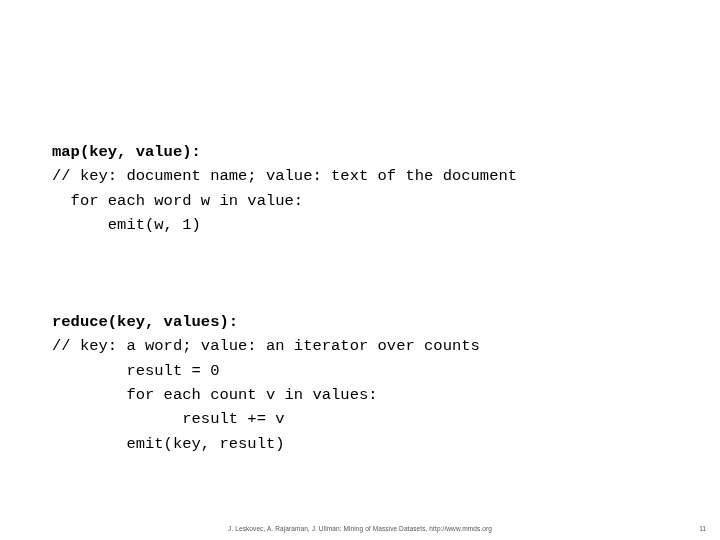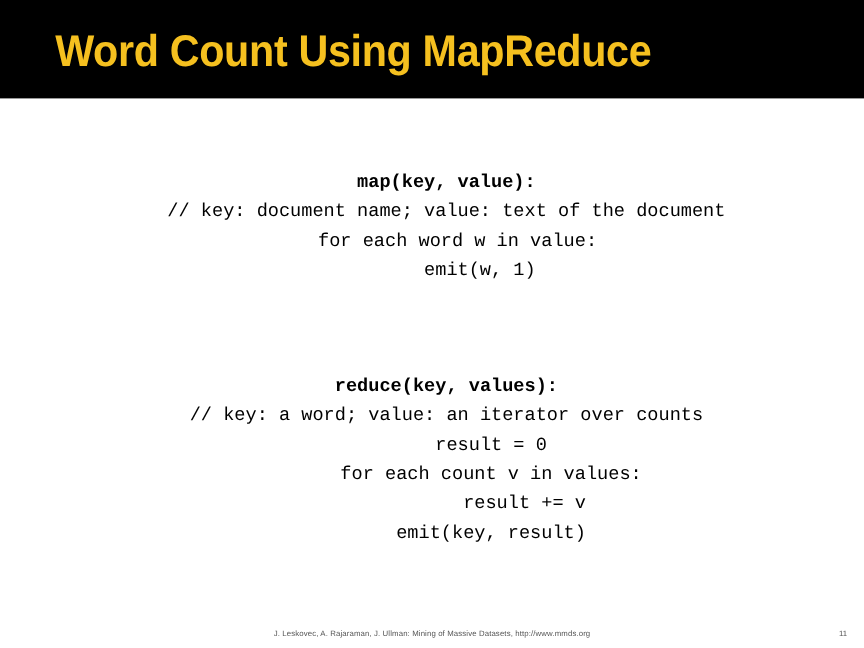--- a/index.html
+++ b/index.html
@@ -57,21 +57,20 @@
     width: 640px;
     font-family: "Liberation Mono", "DejaVu Sans Mono", monospace;
     font-size: 15.5px;
     line-height: 24.3px;
     color: #000000;
     white-space: pre;
   }
   .code-line {
     white-space: pre;
     min-height: 24.3px;
-    text-align: center;
   }
   .code-line.bold {
     font-weight: bold;
   }
   .code-line.blank {
     height: 24.3px;
   }
 
   
   #footer {
@@ -100,23 +99,20 @@
     font-family: "Liberation Sans", sans-serif;
     font-size: 6.5px;
     color: #555555;
   }
 </style>
 </head>
 <body>
 
 <div id="slide">
 
-  <div id="title-band">
-    <div id="slide-title">Word Count Using MapReduce</div>
-  </div>
 
   <div id="code-area"><div class="code-line bold">map(key, value):</div><div class="code-line">// key: document name; value: text of the document</div><div class="code-line">  for each word w in value:</div><div class="code-line">      emit(w, 1)</div><div class="code-line blank">&nbsp;</div><div class="code-line blank">&nbsp;</div><div class="code-line blank">&nbsp;</div><div class="code-line bold">reduce(key, values):</div><div class="code-line">// key: a word; value: an iterator over counts</div><div class="code-line">        result = 0</div><div class="code-line">        for each count v in values:</div><div class="code-line">              result += v</div><div class="code-line">        emit(key, result)</div></div>
 
   <div id="footer">
     <div id="footer-citation">J. Leskovec, A. Rajaraman, J. Ullman: Mining of Massive Datasets, http://www.mmds.org</div>
     <div id="page-number">11</div>
   </div>
 
 </div>
 

